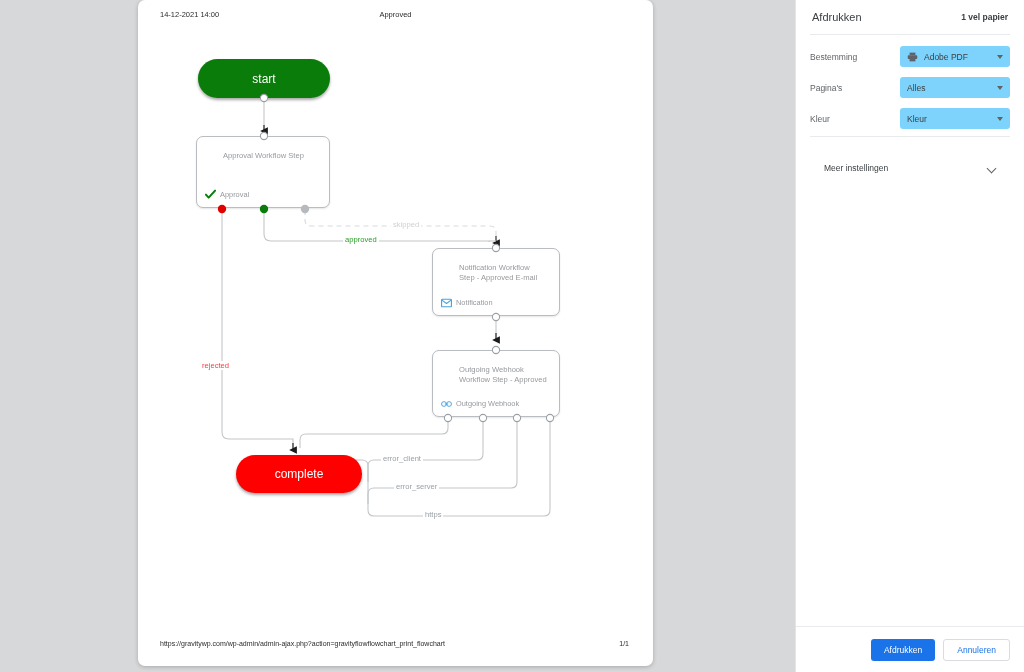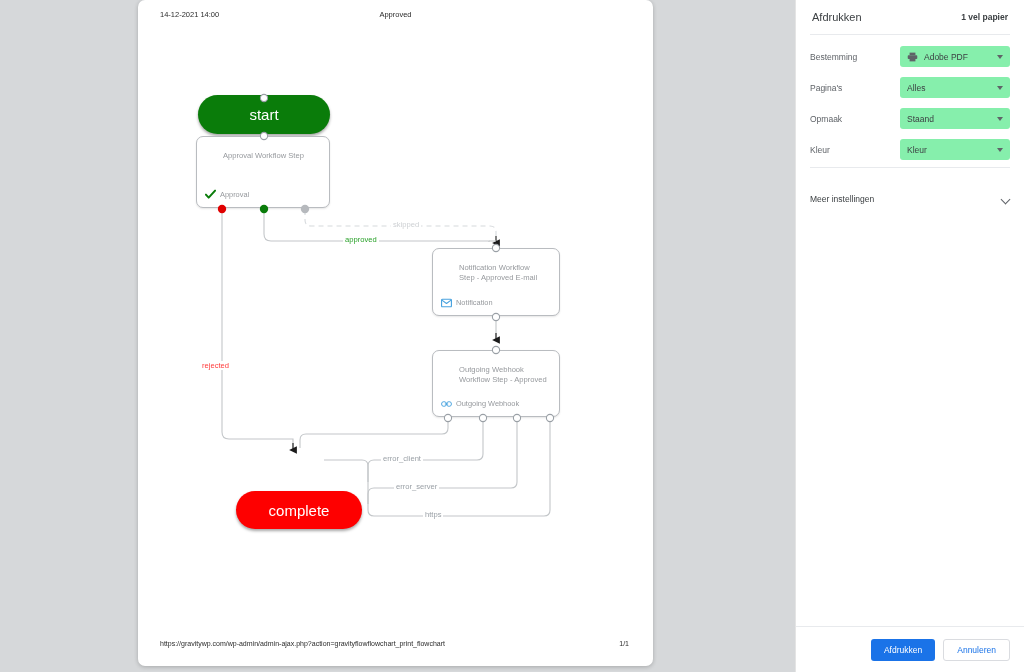--- a/index.html
+++ b/index.html
@@ -40,24 +40,23 @@
 
   
   #flowchart { position: absolute; left: 0; top: 30px; width: 515px; height: 500px; }
   #flow-svg { position: absolute; left: 0; top: 0; }
 
   .node { position: absolute; }
 
   .terminal {
     border-radius: 22px;
     color: #ffffff;
-    font-size: 15px;
+    font-size: 12px;
     display: flex; align-items: center; justify-content: center;
     box-shadow: 0 2px 3px rgba(0,0,0,0.35);
-    margin-top: 36px;
   }
   .node-start { left: 60px; top: 29px; width: 132px; height: 39px; background: #0a7c0a; }
   .node-complete { left: 98px; top: 425px; width: 126px; height: 38px; background: #fe0000; }
 
   .step-box {
     background: #ffffff;
     border: 1px solid #b9bcc0;
     border-radius: 7px;
     box-shadow: 0 1px 2px rgba(0,0,0,0.10);
   }
@@ -100,33 +99,33 @@
   .ps-sheets { font-size: 8.5px; color: #3c4043; font-weight: bold; }
   .ps-divider { height: 1px; background: #e8eaed; margin: 0 14px; }
 
   .ps-rows { padding: 6px 0 2px 0; }
   .ps-row {
     display: flex; align-items: center;
     height: 31px; padding: 0 14px;
   }
   .ps-label { width: 90px; color: #5f6368; font-size: 8.5px; }
   .ps-select {
-    flex: 1; height: 21px; background: #86efac; border: none; border-radius: 3px;
+    flex: 1; height: 21px; background: #7dd3fc; border: none; border-radius: 3px;
     display: flex; align-items: center; padding: 0 7px;
     position: relative; color: #3c4043; font-size: 8.5px;
   }
   .ps-select .sel-icon { margin-right: 6px; display:inline-flex; }
   .ps-select .sel-caret {
     position: absolute; right: 7px; top: 50%; transform: translateY(-50%);
     width: 0; height: 0; border-left: 3.5px solid transparent;
     border-right: 3.5px solid transparent; border-top: 4px solid #5f6368;
   }
   .ps-more {
     display: flex; align-items: center; justify-content: space-between;
-    height: 30px; padding: 0 14px; margin-top: 16px; color: #3c4043; font-size: 8.5px; gap: 20px;
+    height: 30px; padding: 0 28px; margin-top: 16px; color: #3c4043; font-size: 8.5px; gap: 20px;
   }
   .chev { width: 9px; height: 9px; position: relative; }
   .chev:before {
     content:""; position:absolute; left:1px; top:1px; width:6px; height:6px;
     border-right: 1.3px solid #5f6368; border-bottom: 1.3px solid #5f6368;
     transform: rotate(45deg);
   }
   .ps-footer {
     position: absolute; left: 0; bottom: 0; width: 100%;
     height: 46px; border-top: 1px solid #e8eaed;
@@ -298,27 +297,20 @@
       </div>
 
       <div class="ps-row">
         <span class="ps-label">Pagina's</span>
         <div class="ps-select">
           <span>Alles</span>
           <span class="sel-caret"></span>
         </div>
       </div>
 
-      <div class="ps-row">
-        <span class="ps-label">Opmaak</span>
-        <div class="ps-select">
-          <span>Staand</span>
-          <span class="sel-caret"></span>
-        </div>
-      </div>
 
       <div class="ps-row">
         <span class="ps-label">Kleur</span>
         <div class="ps-select">
           <span>Kleur</span>
           <span class="sel-caret"></span>
         </div>
       </div>
 
     </div>

